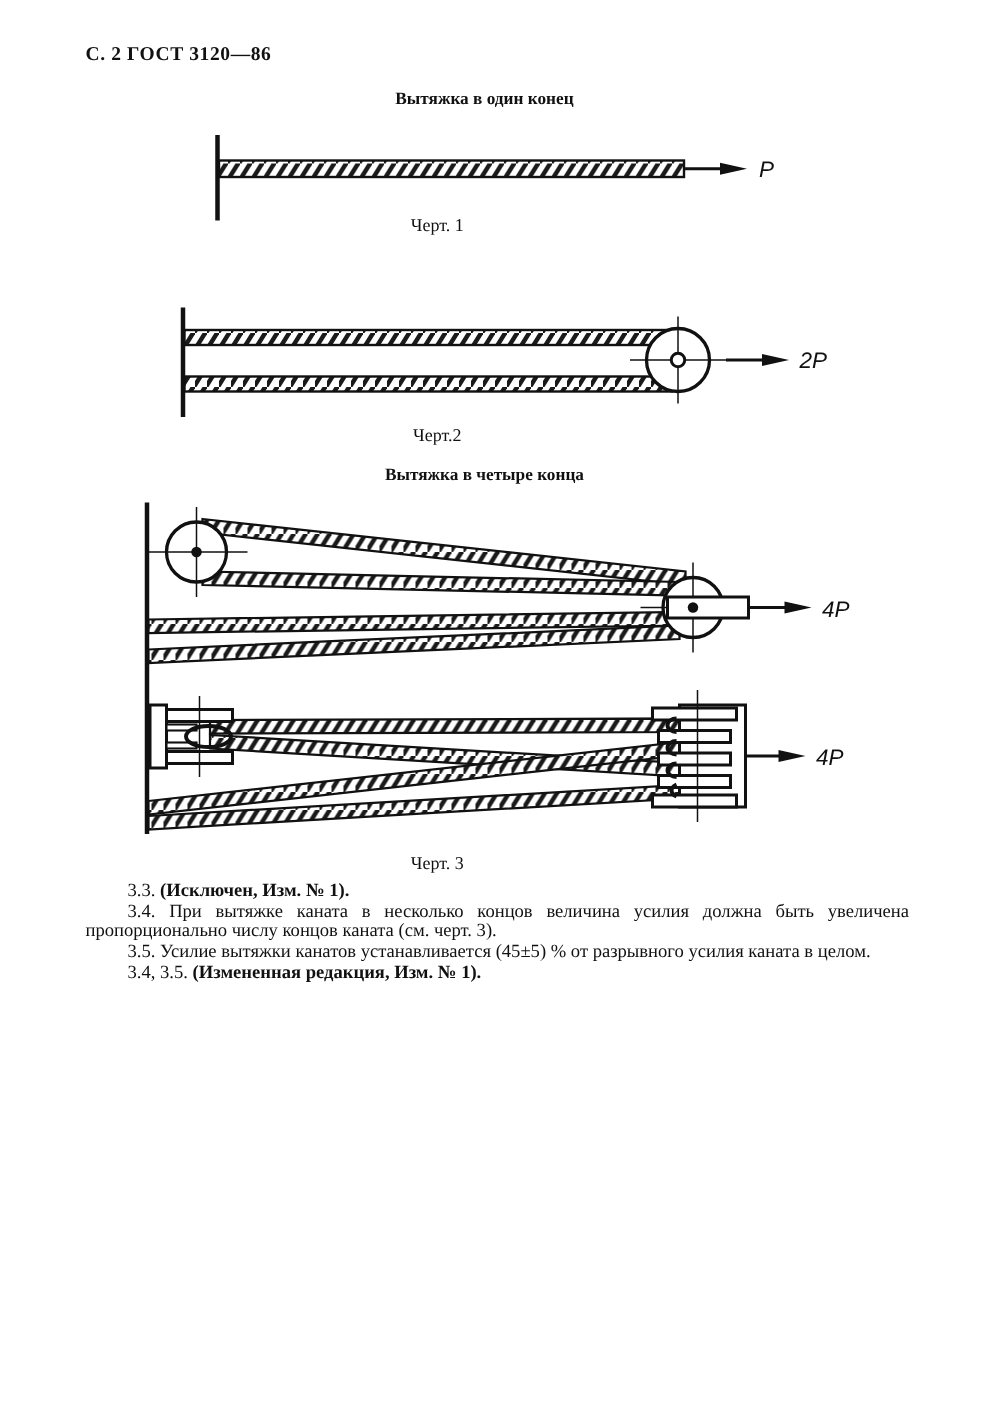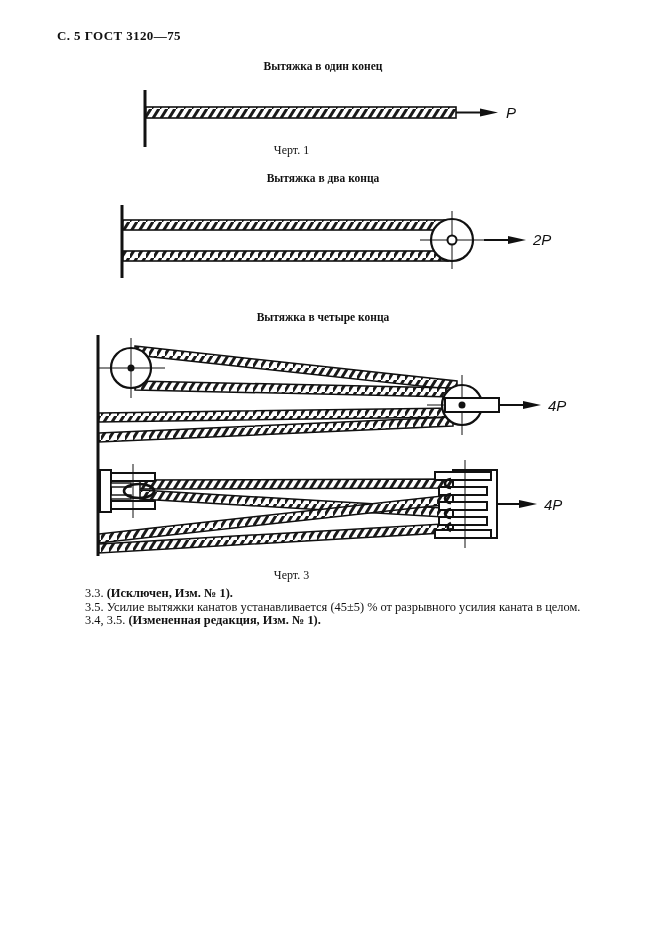--- a/index.html
+++ b/index.html
@@ -29,21 +29,21 @@
   svg text.force{
     font-family:"Liberation Sans", sans-serif;font-style:italic;
     font-size:15px;fill:#111;
   }
 </style>
 </head>
 <body>
 
 <div class="page">
 
-  <div class="hdr">С. 5 ГОСТ 3120—75</div>
+  <div class="hdr">С. 2 ГОСТ 3120—86</div>
 
   <div class="figtitle" style="top:60px">Вытяжка в один конец</div>
 
   <svg class="figsvg" style="left:120px;top:85px" width="420" height="70">
     <defs>
       <pattern id="ropeP1" patternUnits="userSpaceOnUse" width="8" height="12">
         <rect width="8" height="12" fill="#fff"></rect>
         <path d="M-2,14 L8,-2" stroke="#1a1a1a" stroke-width="3"></path>
       </pattern>
     </defs>
@@ -51,21 +51,20 @@
     <rect x="26" y="22" width="310" height="11" fill="url(#ropeP1)" stroke="#111" stroke-width="1.6"></rect>
     <g>
       <line x1="336" y1="27.5" x2="362" y2="27.5" stroke="#111" stroke-width="2"></line>
       <polygon points="378,27.5 360,23.5 360,31.5" fill="#111"></polygon>
     </g>
     <text class="force" x="386" y="33">P</text>
   </svg>
 
   <div class="figcaption" style="top:143px">Черт. 1</div>
 
-  <div class="figtitle" style="top:172px">Вытяжка в два конца</div>
 
   <svg class="figsvg" style="left:90px;top:198px" width="520" height="100">
     <defs>
       <pattern id="ropeP2" patternUnits="userSpaceOnUse" width="8" height="12">
         <rect width="8" height="12" fill="#fff"></rect>
         <path d="M-2,14 L8,-2" stroke="#1a1a1a" stroke-width="3"></path>
       </pattern>
     </defs>
     <line x1="32" y1="7" x2="32" y2="80" stroke="#111" stroke-width="3"></line>
     <rect x="33" y="22" width="325" height="10" fill="url(#ropeP2)" stroke="#111" stroke-width="1.6"></rect>
@@ -76,20 +75,21 @@
       <line x1="362" y1="13" x2="362" y2="71" stroke="#111" stroke-width="1"></line>
       <circle cx="362" cy="42" r="4.5" fill="#fff" stroke="#111" stroke-width="2"></circle>
     </g>
     <g>
       <line x1="394" y1="42" x2="420" y2="42" stroke="#111" stroke-width="2"></line>
       <polygon points="436,42 418,38 418,46" fill="#111"></polygon>
     </g>
     <text class="force" x="443" y="47">2P</text>
   </svg>
 
+  <div class="figcaption" style="top:283px">Черт.2</div>
 
   <div class="figtitle" style="top:311px">Вытяжка в четыре конца</div>
 
   <svg class="figsvg" style="left:85px;top:332px" width="510" height="128">
     <defs>
       <pattern id="ropeP3" patternUnits="userSpaceOnUse" width="8" height="12">
         <rect width="8" height="12" fill="#fff"></rect>
         <path d="M-2,14 L8,-2" stroke="#1a1a1a" stroke-width="3"></path>
       </pattern>
     </defs>
@@ -160,17 +160,18 @@
       <line x1="412" y1="48" x2="436" y2="48" stroke="#111" stroke-width="2"></line>
       <polygon points="452,48 434,44 434,52" fill="#111"></polygon>
     </g>
     <text class="force" x="459" y="54">4P</text>
   </svg>
 
   <div class="figcaption" style="top:568px">Черт. 3</div>
 
   <div class="bodytext">
     <p class="para"><span>3.3. </span><span class="b">(Исключен, Изм. № 1).</span></p>
+    <p class="para">3.4. При вытяжке каната в несколько концов величина усилия должна быть увеличена пропорционально числу концов каната (см. черт. 3).</p>
     <p class="para">3.5. Усилие вытяжки канатов устанавливается (45±5) % от разрывного усилия каната в целом.</p>
     <p class="para"><span>3.4, 3.5. </span><span class="b">(Измененная редакция, Изм. № 1).</span></p>
   </div>
 
 </div>
 
 </body></html>

